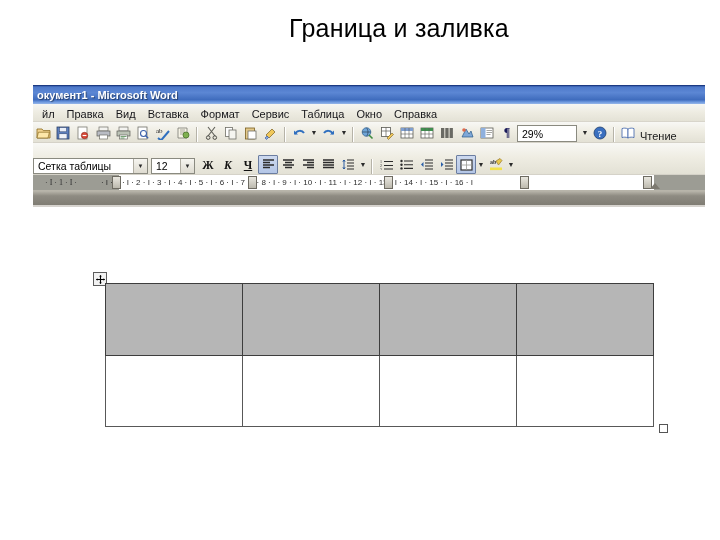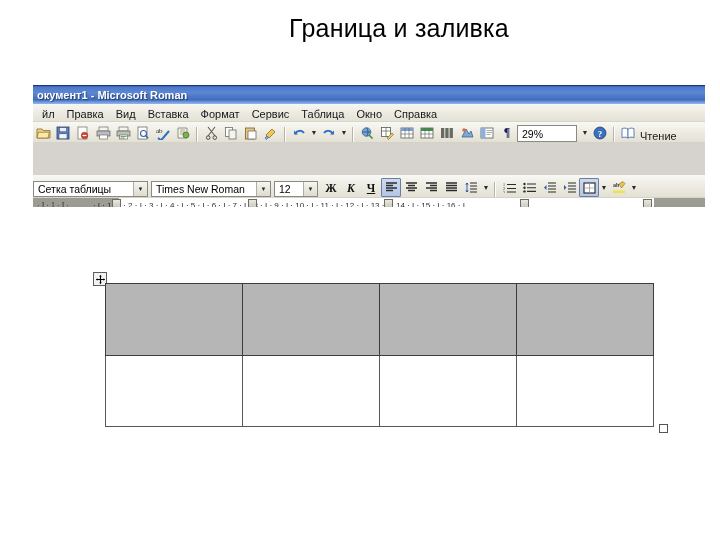--- a/index.html
+++ b/index.html
@@ -210,21 +210,21 @@
   }
 </style>
 </head>
 <body>
 
 <div class="slide-title">Граница и заливка</div>
 
 <div class="word-window">
 
   <div class="title-bar">
-    <span class="title-bar-text">окумент1 - Microsoft Roman</span>
+    <span class="title-bar-text">окумент1 - Microsoft Word</span>
   </div>
 
   <div class="menu-bar">
     <div class="menu-item">йл</div>
     <div class="menu-item">Правка</div>
     <div class="menu-item">Вид</div>
     <div class="menu-item">Вставка</div>
     <div class="menu-item">Формат</div>
     <div class="menu-item">Сервис</div>
     <div class="menu-item">Таблица</div>
@@ -405,31 +405,27 @@
 
     <div class="tb-btn">
       <svg width="14" height="12" viewBox="0 0 14 12">
           <path d="M7 2C5 .8 2.5 1 1 1.6v9C2.5 10 5 9.8 7 11z" fill="#fff" stroke="#3a5fa8" stroke-width=".8"></path>
           <path d="M7 2c2-1.2 4.5-1 6-.4v9c-1.5-.6-4-.8-6 .4z" fill="#fff" stroke="#3a5fa8" stroke-width=".8"></path>
         </svg>
     </div>
     <div class="tb-text">Чтение</div>
   </div>
 
-  <div class="toolbar" style="height:23px;margin-top:32px;">
+  <div class="toolbar" style="height:32px;">
 
     <div class="combo style">
       <span class="val">Сетка таблицы</span>
       <span class="drop">▼</span>
     </div>
 
-    <div class="combo font">
-      <span class="val">Times New Roman</span>
-      <span class="drop">▼</span>
-    </div>
 
     <div class="combo size">
       <span class="val">12</span>
       <span class="drop">▼</span>
     </div>
 
     <div class="tb-btn">
       <span class="fmt-letter">Ж</span>
     </div>
     <div class="tb-btn">
@@ -513,21 +509,21 @@
           <rect x="1" y="9.5" width="12" height="2.6" fill="#f2e24a"></rect>
         </svg>
     </div>
     <div class="tb-arrow">▼</div>
   </div>
 
   <div class="ruler">
     <div class="ruler-margin" style="left:0;width:86px;"></div>
     <div class="ruler-margin" style="left:621px;width:51px;"></div>
     <div class="ruler-ticks">
-      <span style="margin-left:4px;font-family:Liberation Serif, serif;">·&nbsp;I&nbsp;·&nbsp;1&nbsp;·&nbsp;I&nbsp;·&nbsp;</span>
+      <span style="margin-left:12px;font-family:Liberation Serif, serif;">·&nbsp;I&nbsp;·&nbsp;1&nbsp;·&nbsp;I&nbsp;·&nbsp;</span>
       <span style="margin-left:22px;">·&nbsp;I&nbsp;·&nbsp;1&nbsp;·&nbsp;I&nbsp;·&nbsp;2&nbsp;·&nbsp;I&nbsp;·&nbsp;3&nbsp;·&nbsp;I&nbsp;·&nbsp;4&nbsp;·&nbsp;I&nbsp;·&nbsp;5&nbsp;·&nbsp;I&nbsp;·&nbsp;6&nbsp;·&nbsp;I&nbsp;·&nbsp;7&nbsp;·&nbsp;I&nbsp;·&nbsp;8&nbsp;·&nbsp;I&nbsp;·&nbsp;9&nbsp;·&nbsp;I&nbsp;·&nbsp;10&nbsp;·&nbsp;I&nbsp;·&nbsp;11&nbsp;·&nbsp;I&nbsp;·&nbsp;12&nbsp;·&nbsp;I&nbsp;·&nbsp;13&nbsp;·&nbsp;I&nbsp;·&nbsp;14&nbsp;·&nbsp;I&nbsp;·&nbsp;15&nbsp;·&nbsp;I&nbsp;·&nbsp;16&nbsp;·&nbsp;I</span>
     </div>
     <div class="ruler-marker" style="left:79px;"></div>
     <div class="ruler-marker" style="left:215px;"></div>
     <div class="ruler-marker" style="left:351px;"></div>
     <div class="ruler-marker" style="left:487px;"></div>
     <div class="ruler-marker" style="left:610px;"></div>
     <div class="ruler-tri" style="left:617px;"></div>
   </div>
 

